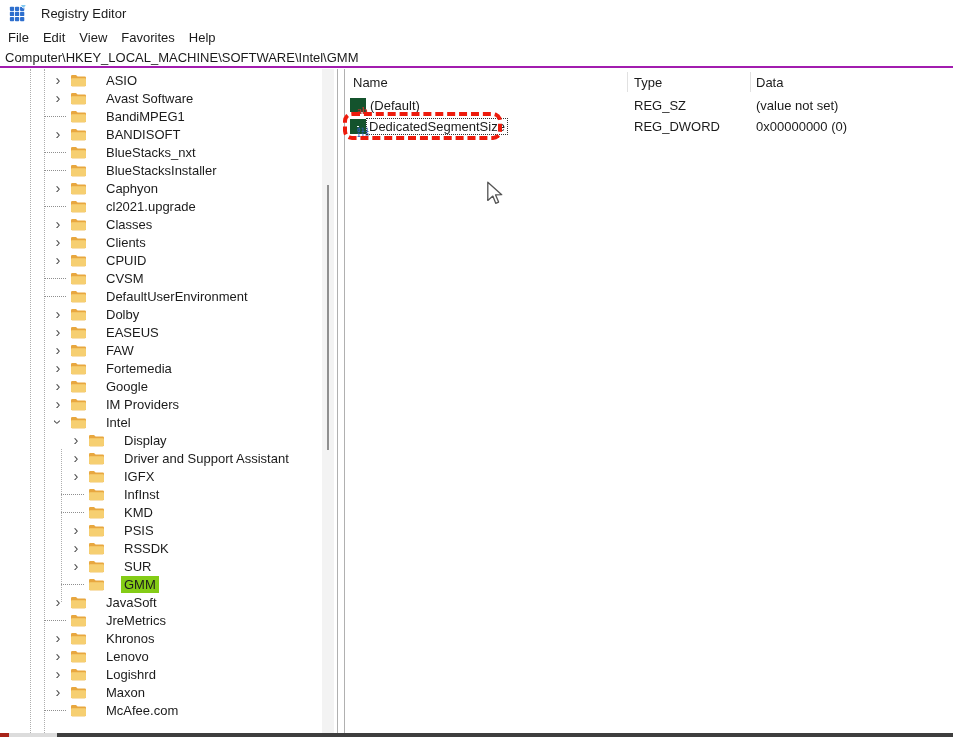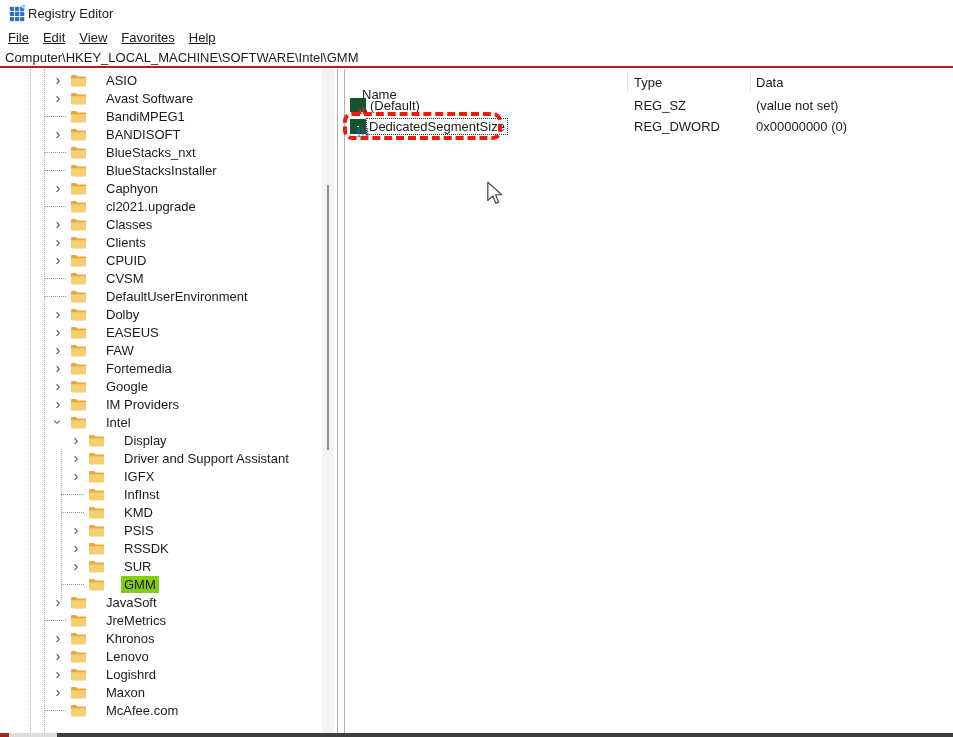--- a/index.html
+++ b/index.html
@@ -4,27 +4,27 @@
 <title>Registry Editor</title>
 <style>
   html,body{margin:0;padding:0;}
   body{
     width:953px;height:737px;position:relative;overflow:hidden;
     background:#ffffff;color:#1b1b1b;
     font-family:"Liberation Sans","DejaVu Sans",sans-serif;font-size:13px;
   }
   
   .titlebar{position:absolute;top:0;left:0;right:0;height:27px;display:flex;align-items:center;padding-left:9px;background:#fff;}
-  .titlebar .title{margin-left:2px;font-size:13px;}
+  .titlebar .title{margin-left:15px;font-size:13px;}
   
   .menubar{position:absolute;top:27px;left:0;right:0;height:21px;display:flex;align-items:center;background:#fff;}
-  .menu-item{margin-left:14px;cursor:default;text-decoration:underline;}
+  .menu-item{margin-left:14px;cursor:default;}
   .menu-item:first-child{margin-left:8px;}
   
-  .addressbar{position:absolute;top:48px;left:0;right:0;height:18px;display:flex;align-items:center;padding-left:5px;background:#fff;border-bottom:2px solid #b91c1c;}
+  .addressbar{position:absolute;top:48px;left:0;right:0;height:18px;display:flex;align-items:center;padding-left:5px;background:#fff;border-bottom:2px solid #a21caf;}
   
   .main{position:absolute;top:69px;left:0;width:953px;height:668px;}
   .tree-pane{position:absolute;left:0;top:0;width:337px;height:100%;background:#fff;overflow:hidden;}
   .guide{position:absolute;width:0;border-left:1px dotted #9b9b9b;opacity:.8;}
   #tree-rows{position:absolute;left:0;top:2px;right:13px;}
   .tree-row{height:18px;display:flex;align-items:center;white-space:nowrap;}
   .expander{display:inline-block;flex:none;width:16px;text-align:center;font-size:15px;line-height:12px;color:#4f4f4f;}
   .expander.l0{margin-left:50px;}
   .expander.l1{margin-left:68px;}
   .expander.expanded{transform:rotate(90deg);}
@@ -34,21 +34,21 @@
   .folder{flex:none;width:17px;height:13px;margin-left:4px;}
   .folder svg{display:block;}
   .tree-label{margin-left:16px;padding:1px 3px;}
   .selected-label{background:#84cc16;}
   .scroll-track{position:absolute;left:322px;top:0;width:12px;height:100%;background:#f3f3f3;}
   .scroll-thumb{position:absolute;left:5px;top:116px;width:2px;height:265px;background:#8f8f8f;}
   .divider{position:absolute;left:337px;top:0;width:6px;height:100%;background:#fff;border-left:1px solid #b0b0b0;border-right:1px solid #b0b0b0;}
   
   .list-pane{position:absolute;left:345px;top:0;width:608px;height:100%;background:#fff;}
   .col-head{position:absolute;top:6px;}
-  .col-head.name{left:17px;margin-top:12px;}
+  .col-head.name{left:8px;}
   .col-head.type{left:289px;}
   .col-head.data{left:411px;text-align:right;}
   .col-sep{position:absolute;top:3px;height:20px;width:1px;background:#e1e1e1;}
   .list-row{position:absolute;left:0;right:0;height:20px;}
   .row-icon{position:absolute;left:5px;top:2px;width:16px;height:14px;box-sizing:border-box;border:7px solid #14532d;background:#fff;font-weight:bold;text-align:center;}
   .icon-sz{color:#b23a30;font-size:10px;line-height:12px;font-family:"Liberation Serif","DejaVu Serif",serif;}
   .icon-dword{color:#2d5bb4;font-size:6px;line-height:5px;padding-top:1px;letter-spacing:.5px;font-family:"DejaVu Sans Mono",monospace;}
   .cell-name{position:absolute;left:23px;top:2px;padding:0 2px;}
   .cell-name.focused{border:1px dotted #333;top:1px;left:21px;}
   .cell-type{position:absolute;left:289px;top:2px;}

